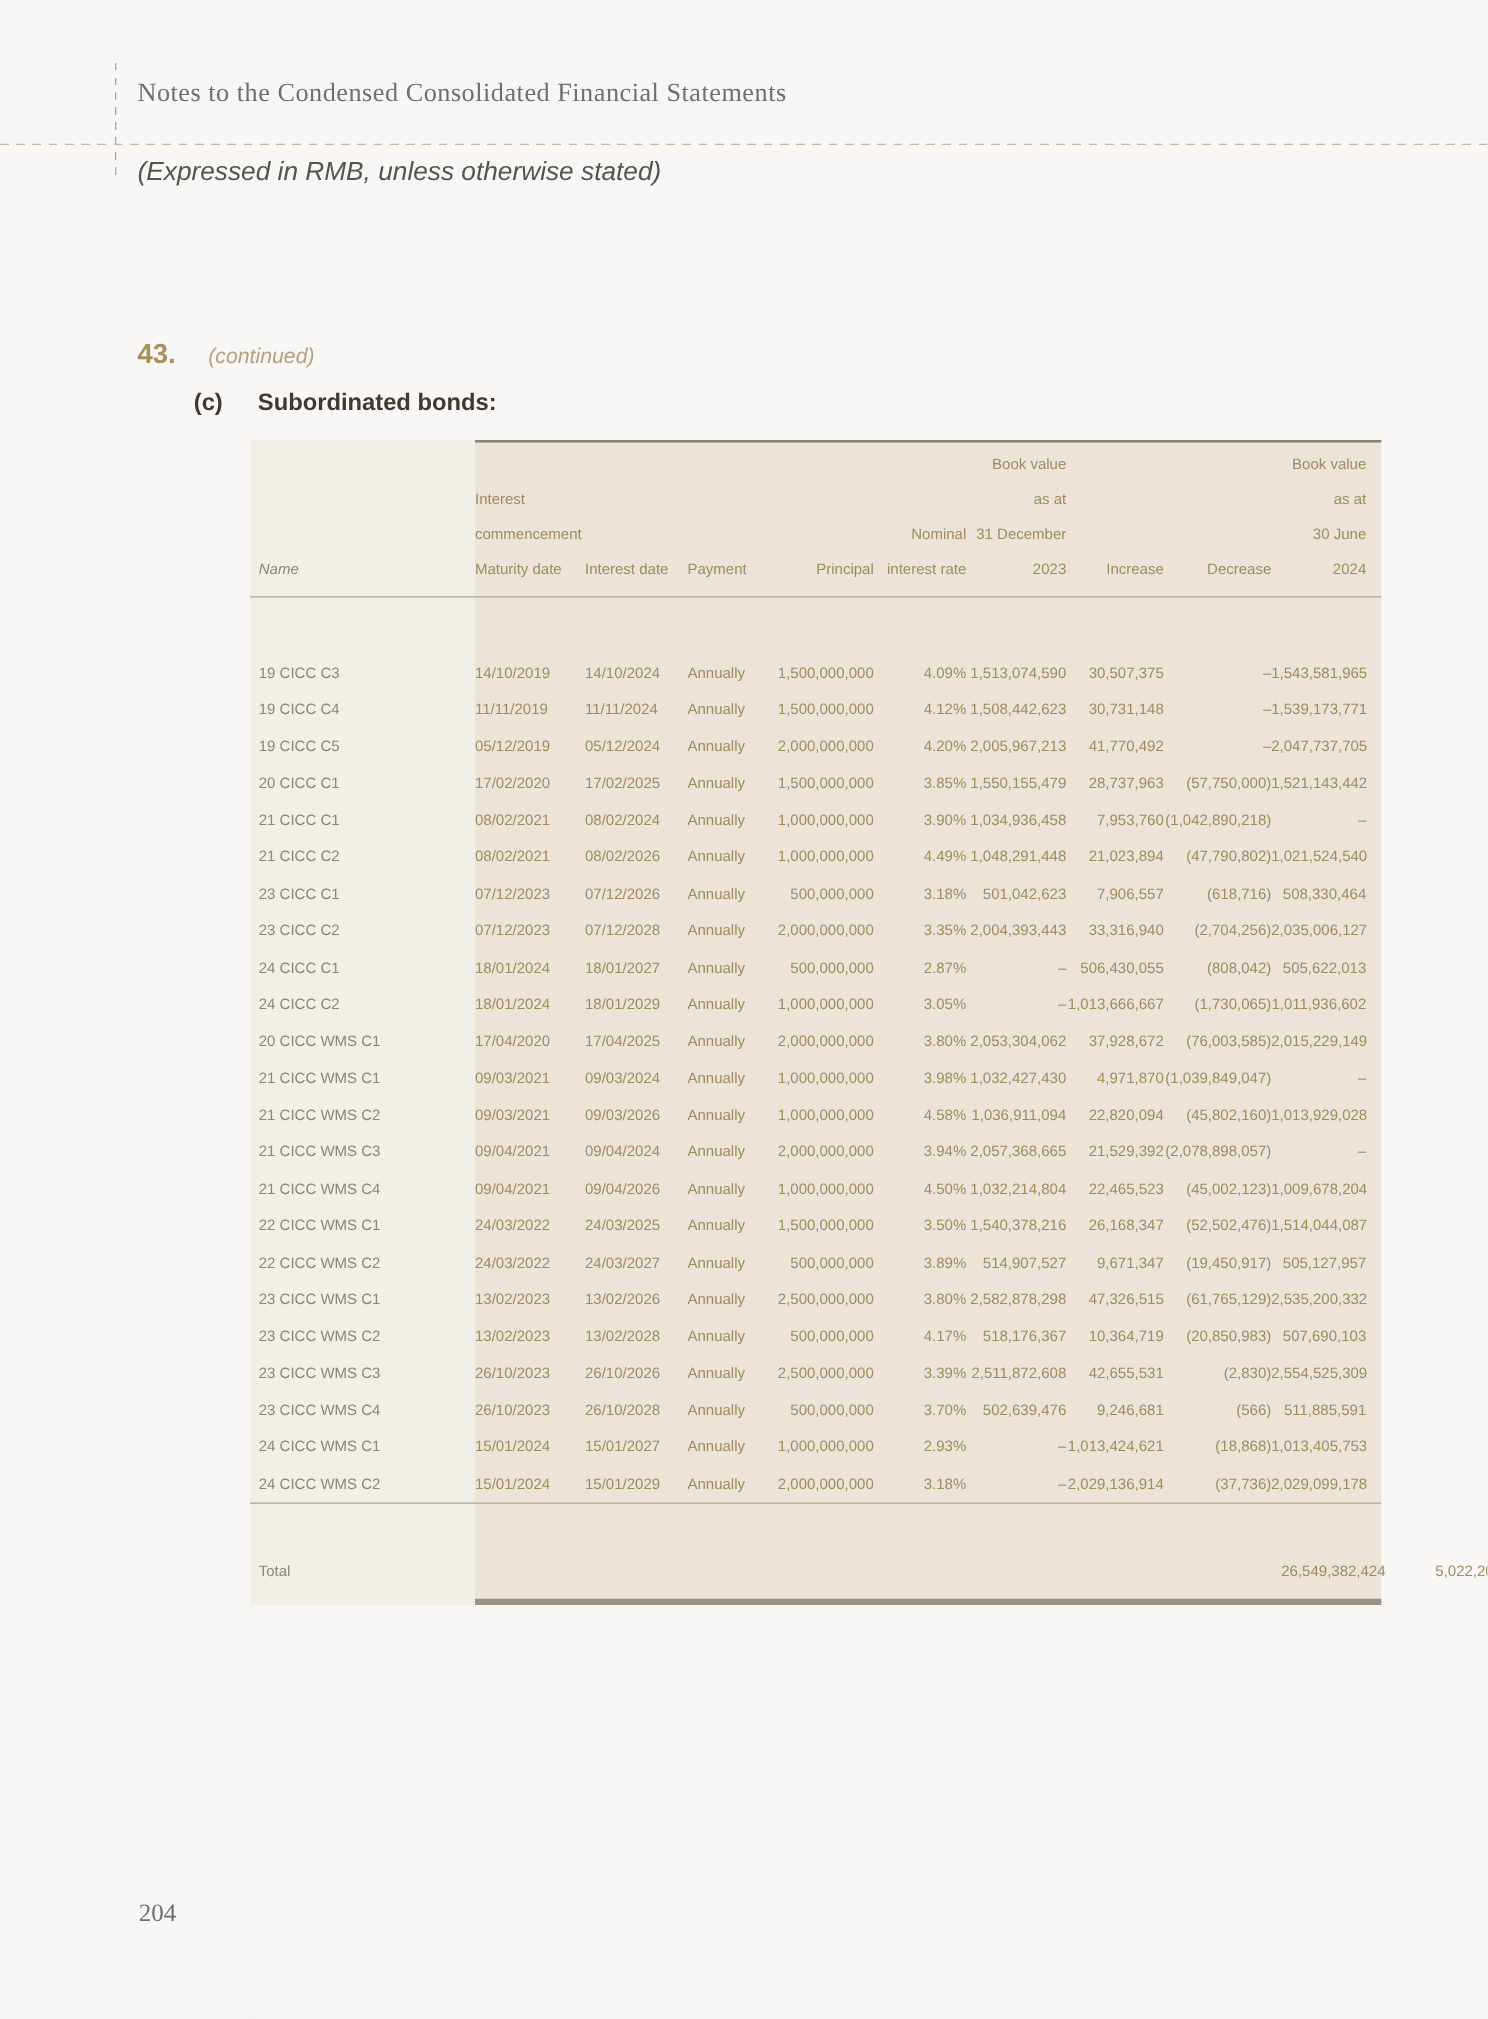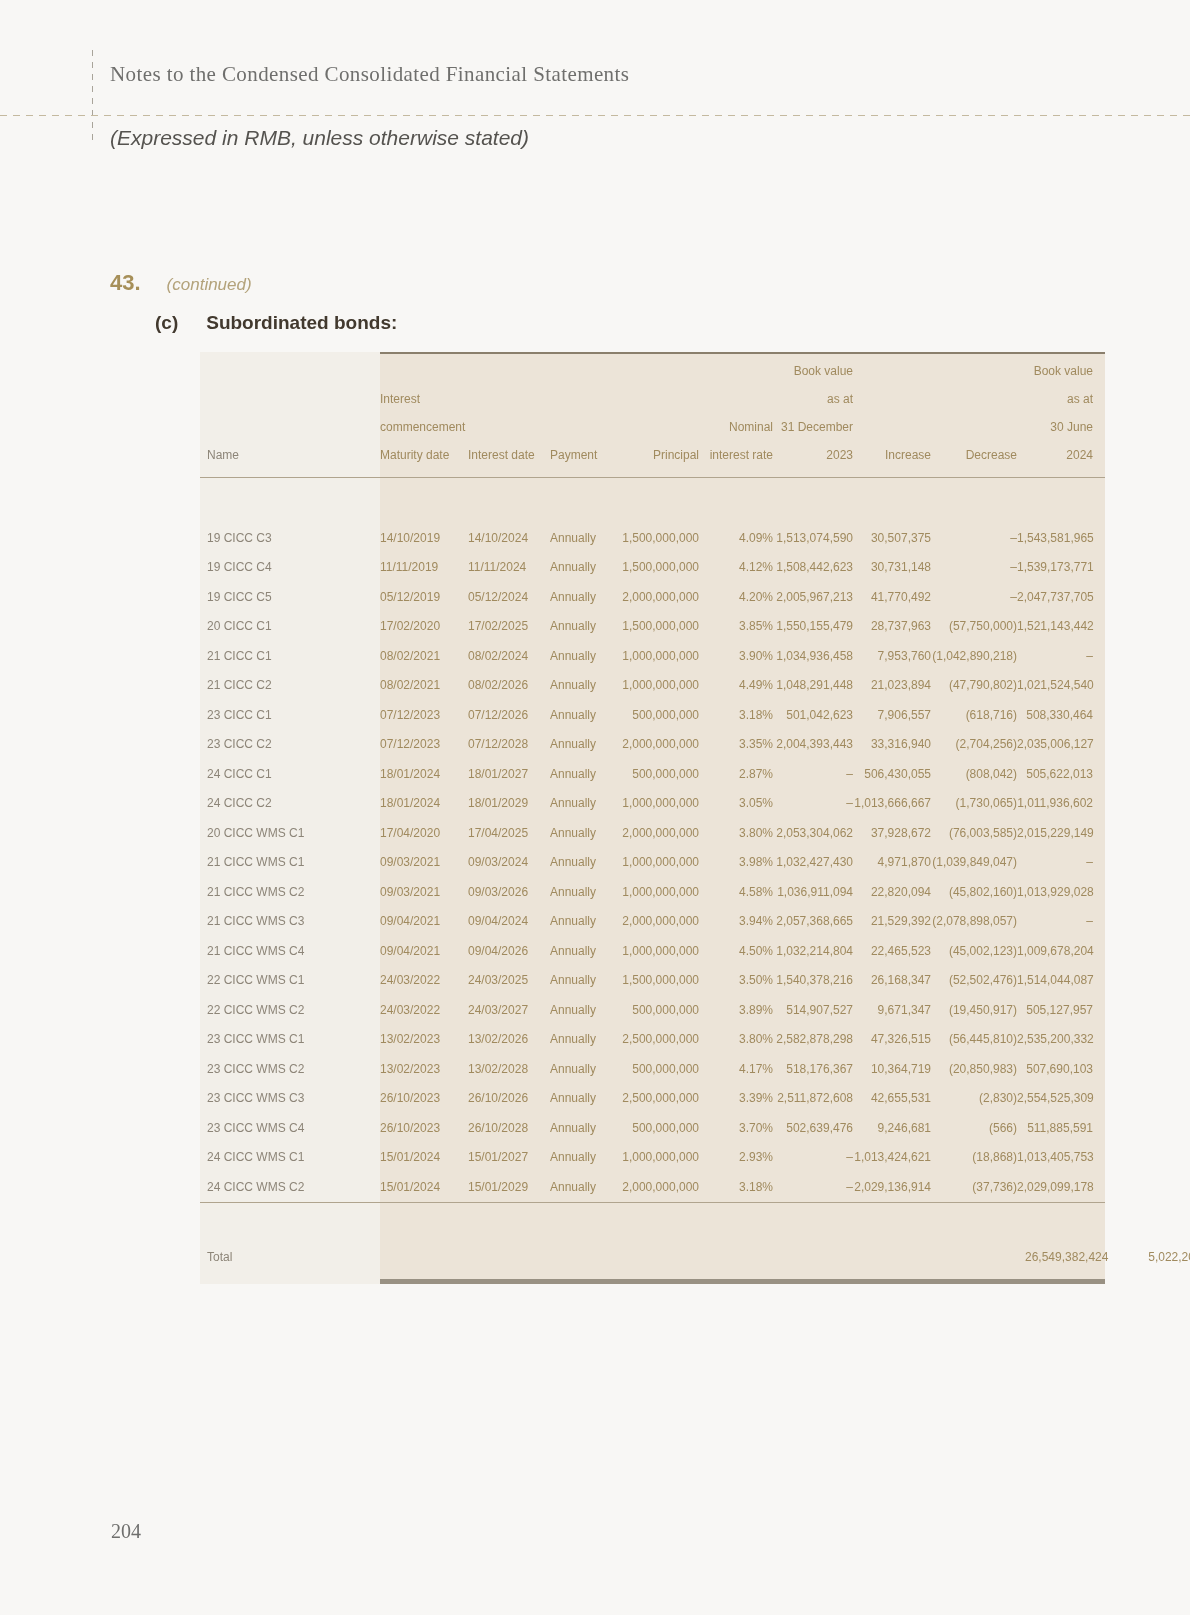--- a/index.html
+++ b/index.html
@@ -54,21 +54,21 @@
   .grid{display:grid;padding-right:12px;
     grid-template-columns:180px 88px 82px 71px 78px 74px 80px 78px 86px 76px;}
   .c{white-space:nowrap;}
   .c.name{padding-left:7px;text-align:left;color:var(--color-name_gray);}
   .c.l{text-align:left;}
   .c.r{text-align:right;}
 
   .thead{height:126px;border-bottom:1px solid var(--color-border_light);
     align-items:end;padding-bottom:8px;line-height:28px;}
   .thead .c{color:var(--color-accent_gold);}
-  .thead .c.name{color:var(--color-name_gray);}
+  .thead .c.name{color:var(--color-name_gray);font-style:italic;}
 
   .tbody{height:724px;padding-top:45px;display:flex;flex-direction:column;}
   .trow{height:29.5px;align-items:center;}
 
   .tfoot{height:82px;border-top:1px solid var(--color-border_light);
     display:flex;flex-direction:column;justify-content:flex-end;}
   .tfoot .trow{margin-bottom:12px;gap:42px;}
 
   .page-number{position:absolute;left:111px;top:1520px;
     font-family:"Liberation Serif","DejaVu Serif",serif;font-size:20px;color:var(--color-title_gray);}
@@ -337,21 +337,21 @@
 
   <div class="grid trow">
     <div class="c name">23 CICC WMS C1</div>
     <div class="c l">13/02/2023</div>
     <div class="c l">13/02/2026</div>
     <div class="c l">Annually</div>
     <div class="c r">2,500,000,000</div>
     <div class="c r">3.80%</div>
     <div class="c r">2,582,878,298</div>
     <div class="c r">47,326,515</div>
-    <div class="c r">(56,445,810)</div>
+    <div class="c r">(61,765,129)</div>
     <div class="c r">2,535,200,332</div>
   </div>
 
   <div class="grid trow">
     <div class="c name">23 CICC WMS C2</div>
     <div class="c l">13/02/2023</div>
     <div class="c l">13/02/2028</div>
     <div class="c l">Annually</div>
     <div class="c r">500,000,000</div>
     <div class="c r">4.17%</div>

